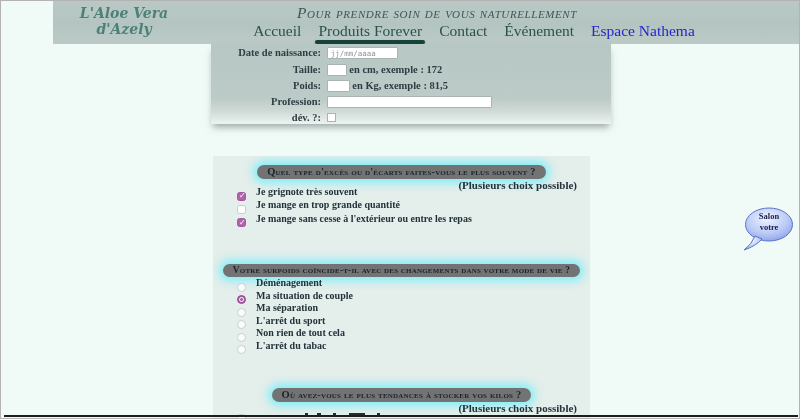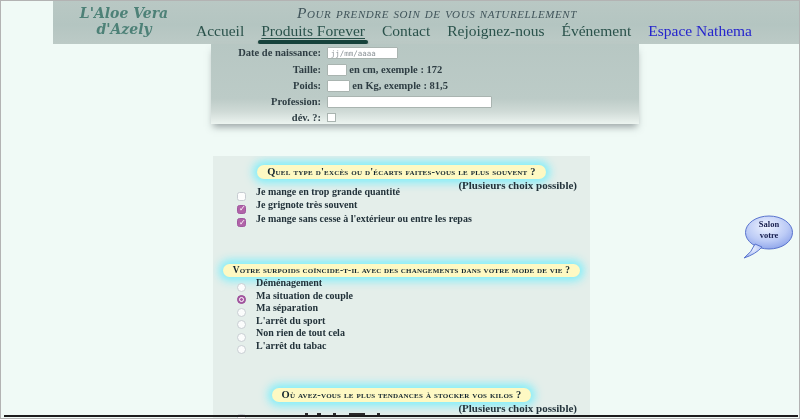--- a/index.html
+++ b/index.html
@@ -27,31 +27,32 @@
     text-indent:-30px;
   }
   .nav{
     position:absolute;top:21px;left:0;width:100%;
     display:flex;justify-content:center;gap:17px;padding-left:44px;box-sizing:border-box;
   }
   .nav-item{
     position:relative;font-size:15.5px;color:#2a524b;cursor:pointer;
     white-space:nowrap;text-decoration:none;
   }
-  .nav-item.active{text-decoration:underline;text-underline-offset:2px;}
+  .nav-item.active{text-underline-offset:2px;}
   .nav-item.active::after{
     content:"";position:absolute;left:-3px;right:-3px;top:17.5px;height:4.5px;
     background:#17433c;border-radius:2px;box-shadow:0 1px 2px rgba(0,0,0,.35);
   }
   .nav-item.espace{color:#2525cd;}
   
   .form-panel{
-    position:absolute;left:210px;top:43px;width:428px;height:80px;
+    position:absolute;left:210px;top:43px;width:380px;height:80px;
     background:linear-gradient(180deg,#b7c7c3 0%,#bccbc7 68%,#cfdad6 84%,#ecf4f0 100%);
     box-shadow:0 5px 7px -2px rgba(70,80,85,.5);
+    padding-left:20px;
   }
   .frow{position:absolute;left:0;width:100%;height:14px;font-size:10.5px;}
   .flabel{
     display:inline-block;width:110px;text-align:right;margin-right:3px;
     font-weight:bold;color:#2e3d43;vertical-align:top;
   }
   .finput{
     box-sizing:border-box;height:12px;border:1px solid #a9b4b0;border-radius:1px;
     background:#fff;font-family:"DejaVu Sans Mono",monospace;font-size:7.5px;
     color:#4a5356;padding:0 3px;vertical-align:top;outline:none;
@@ -67,21 +68,21 @@
     border:1px solid #a9b4b0;vertical-align:top;margin-top:1px;cursor:pointer;
   }
   
   .questionnaire{
     position:absolute;left:212px;top:155px;width:377px;height:270px;
     background:#e4eeea;overflow:hidden;
   }
   .qtitle{position:absolute;left:0;width:100%;text-align:center;white-space:nowrap;}
   .pill{
     display:inline-block;padding:1px 10px 2px;border-radius:9px;
-    background:#fef9c3;box-shadow:0 0 9px 4px rgba(125,238,250,.95);
+    background:#737373;box-shadow:0 0 9px 4px rgba(125,238,250,.95);
     font-weight:bold;font-variant:small-caps;font-size:10.5px;
     color:#13252e;letter-spacing:.2px;
   }
   .q1t{top:5px;} .q2t{top:103px;} .q3t{top:228px;}
   .q2t .pill{font-size:9.4px;}
   .qnote{
     position:absolute;right:13px;font-size:11px;font-weight:bold;color:#22323a;
   }
   .q1n{top:23px;} .q3n{top:246px;}
   .opts{position:absolute;left:24px;}
@@ -110,21 +111,21 @@
     border-radius:50%;background:#a85aa5;
   }
   
   .clipped{position:absolute;top:257px;left:24px;height:6px;}
   .clip-cb{
     position:absolute;left:0;top:1px;width:9px;height:8px;
     border:1px solid #c6ccd1;background:#fdfdfd;border-radius:2.5px;box-sizing:border-box;
   }
   .tick{position:absolute;top:0;height:3px;background:#2a2a2a;}
   
-  .bubble{position:absolute;left:739px;top:214px;width:58px;height:46px;cursor:pointer;}
+  .bubble{position:absolute;left:739px;top:206px;width:58px;height:46px;cursor:pointer;}
   .bubble-text{
     position:absolute;left:7px;top:4px;width:44px;text-align:center;
     font-size:8.5px;font-weight:bold;color:#171e4e;line-height:1.3;
   }
   
   .bottom-line{
     position:absolute;left:3px;right:1px;bottom:1px;height:2px;background:#1c1c1c;
   }
 </style>
 </head>
@@ -135,21 +136,20 @@
   <header class="header">
     <div class="logo">
       <div>L'Aloe Vera</div>
       <div>d'Azely</div>
     </div>
     <div class="tagline">Pour prendre soin de vous naturellement</div>
     <nav class="nav">
       <a class="nav-item">Accueil</a>
       <a class="nav-item active">Produits Forever</a>
       <a class="nav-item">Contact</a>
-      <a class="nav-item">Rejoignez-nous</a>
       <a class="nav-item">Événement</a>
       <a class="nav-item espace">Espace Nathema</a>
     </nav>
   </header>
 
   <section class="form-panel">
     <div class="frow" style="top:3px">
       <span class="flabel">Date de naissance:</span>
       <input class="finput date" placeholder="jj/mm/aaaa" style="">
     </div>
@@ -174,26 +174,26 @@
   </section>
 
   <section class="questionnaire">
 
     <div class="qtitle q1t">
       <span class="pill">Quel type d'excès ou d'écarts faites-vous le plus souvent ?</span>
     </div>
     <div class="qnote q1n">(Plusieurs choix possible)</div>
     <div class="opts q1o">
       <label class="opt">
+        <span class="cb on"></span>
+        <span class="olabel">Je grignote très souvent</span>
+      </label>
+      <label class="opt">
         <span class="cb"></span>
         <span class="olabel">Je mange en trop grande quantité</span>
-      </label>
-      <label class="opt">
-        <span class="cb on"></span>
-        <span class="olabel">Je grignote très souvent</span>
       </label>
       <label class="opt">
         <span class="cb on"></span>
         <span class="olabel">Je mange sans cesse à l'extérieur ou entre les repas</span>
       </label>
     </div>
 
     <div class="qtitle q2t">
       <span class="pill">Votre surpoids coïncide-t-il avec des changements dans votre mode de vie ?</span>
     </div>

